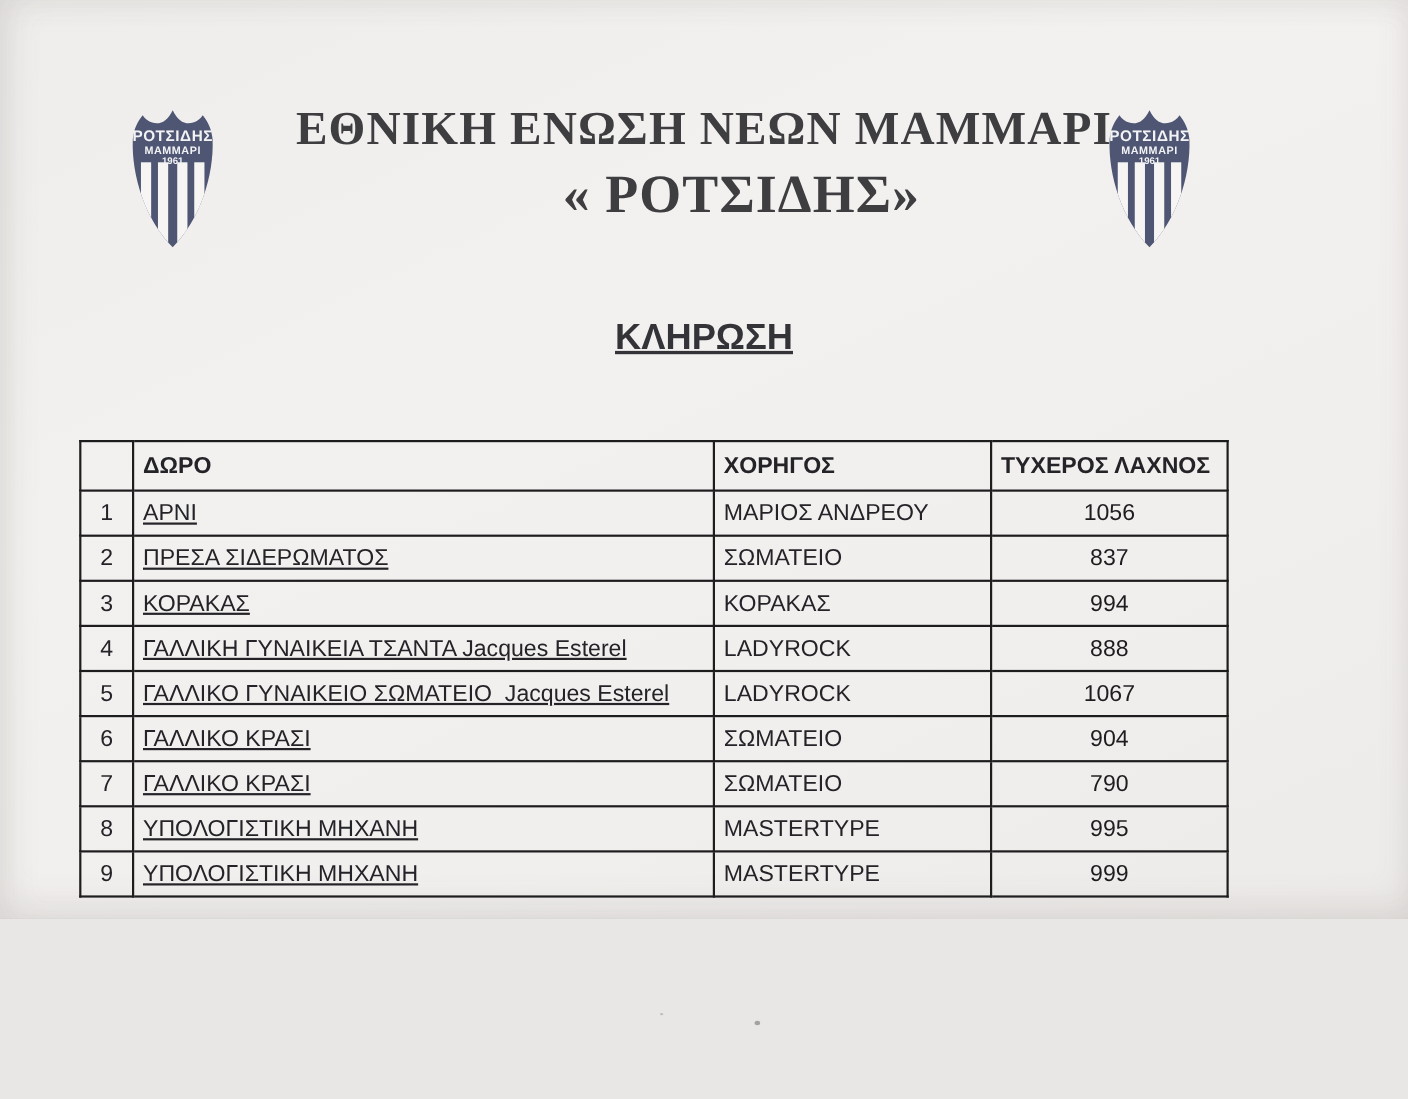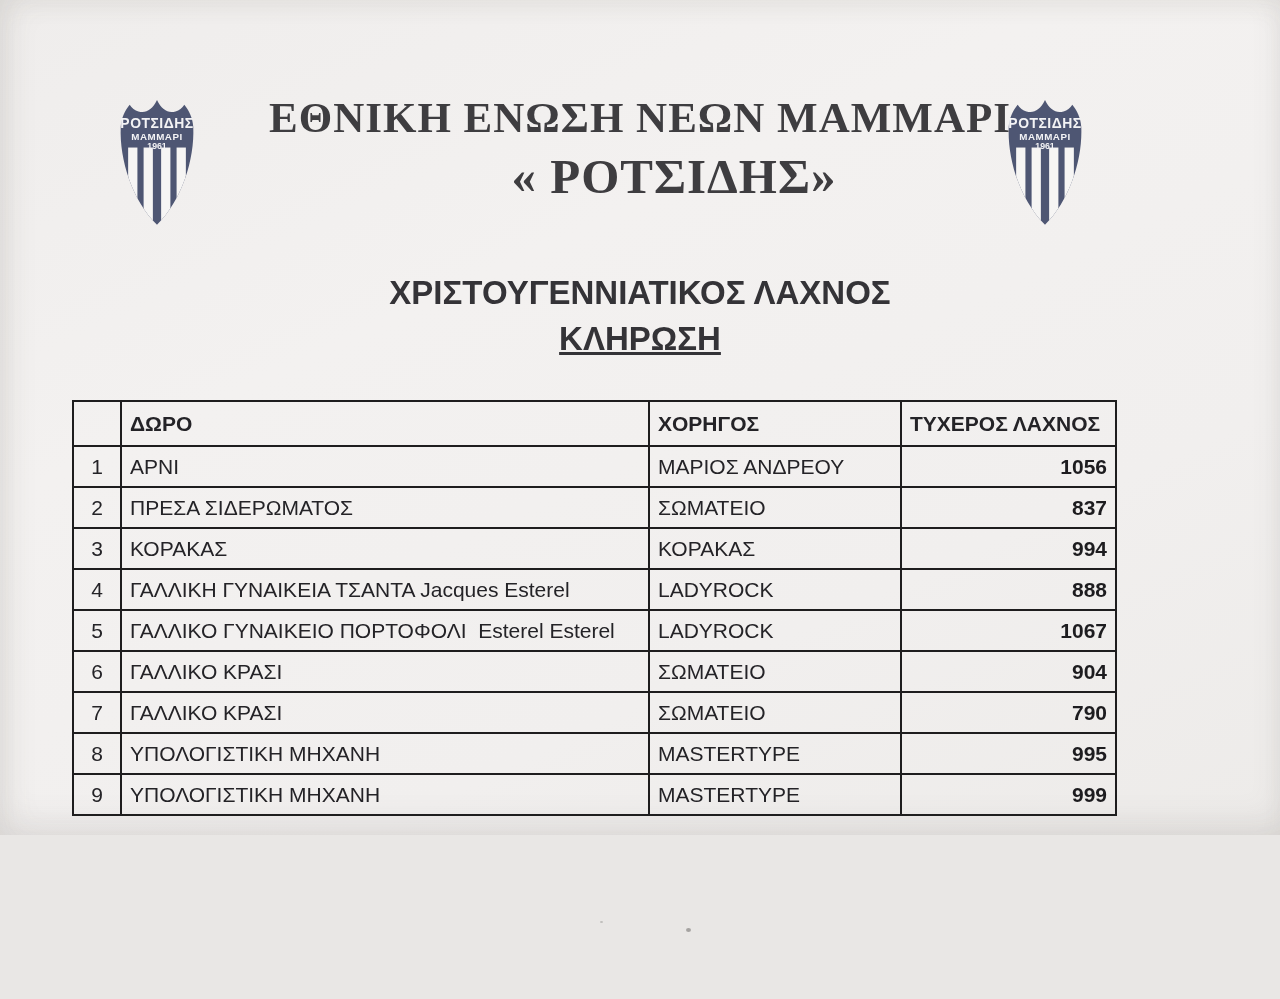--- a/index.html
+++ b/index.html
@@ -87,22 +87,22 @@
     height:43px;
     font-weight:bold;
     text-align:left;
     vertical-align:middle;
   }
   table.raffle tbody td{
     height:39px;
     vertical-align:middle;
   }
   td.no-cell{text-align:center;padding:0 2px;}
-  td.gift-cell{white-space:pre-wrap;}
-  td.ticket-cell{text-align:right;font-weight:bold;color:#1d1c1f;}
+  td.gift-cell{white-space:pre-wrap;text-decoration:underline;}
+  td.ticket-cell{text-align:center;font-weight:normal;color:#1d1c1f;}
 
   .speck{
     position:absolute;left:686px;top:928px;
     width:5px;height:4px;border-radius:50%;
     background:rgba(110,108,106,0.55);
   }
   .speck2{
     position:absolute;left:600px;top:921px;
     width:3px;height:2px;border-radius:50%;
     background:rgba(130,128,126,0.4);
@@ -152,21 +152,20 @@
       <text x="60" y="51.5" text-anchor="middle" font-size="8.5">1961</text>
     </svg>
   </div>
 
   <div class="masthead">
     <div class="line1">ΕΘΝΙΚΗ ΕΝΩΣΗ ΝΕΩΝ ΜΑΜΜΑΡΙ</div>
     <div class="line2">« ΡΟΤΣΙΔΗΣ»</div>
   </div>
 
   <div class="draw-title">
-    <div class="line1">ΧΡΙΣΤΟΥΓΕΝΝΙΑΤΙΚΟΣ ΛΑΧΝΟΣ</div>
     <div class="line2">ΚΛΗΡΩΣΗ</div>
   </div>
 
   <table class="raffle">
     <colgroup>
       <col class="c-no">
         <col class="c-gift">
         <col class="c-sponsor">
         <col class="c-ticket">
     </colgroup>
@@ -198,21 +197,21 @@
         <td class="ticket-cell">994</td>
       </tr>
       <tr>
         <td class="no-cell">4</td>
         <td class="gift-cell">ΓΑΛΛΙΚΗ ΓΥΝΑΙΚΕΙΑ ΤΣΑΝΤΑ Jacques Esterel</td>
         <td class="sponsor-cell">LADYROCK</td>
         <td class="ticket-cell">888</td>
       </tr>
       <tr>
         <td class="no-cell">5</td>
-        <td class="gift-cell">ΓΑΛΛΙΚΟ ΓΥΝΑΙΚΕΙΟ ΠΟΡΤΟΦΟΛΙ  Esterel Esterel</td>
+        <td class="gift-cell">ΓΑΛΛΙΚΟ ΓΥΝΑΙΚΕΙΟ ΣΩΜΑΤΕΙΟ  Jacques Esterel</td>
         <td class="sponsor-cell">LADYROCK</td>
         <td class="ticket-cell">1067</td>
       </tr>
       <tr>
         <td class="no-cell">6</td>
         <td class="gift-cell">ΓΑΛΛΙΚΟ ΚΡΑΣΙ</td>
         <td class="sponsor-cell">ΣΩΜΑΤΕΙΟ</td>
         <td class="ticket-cell">904</td>
       </tr>
       <tr>

